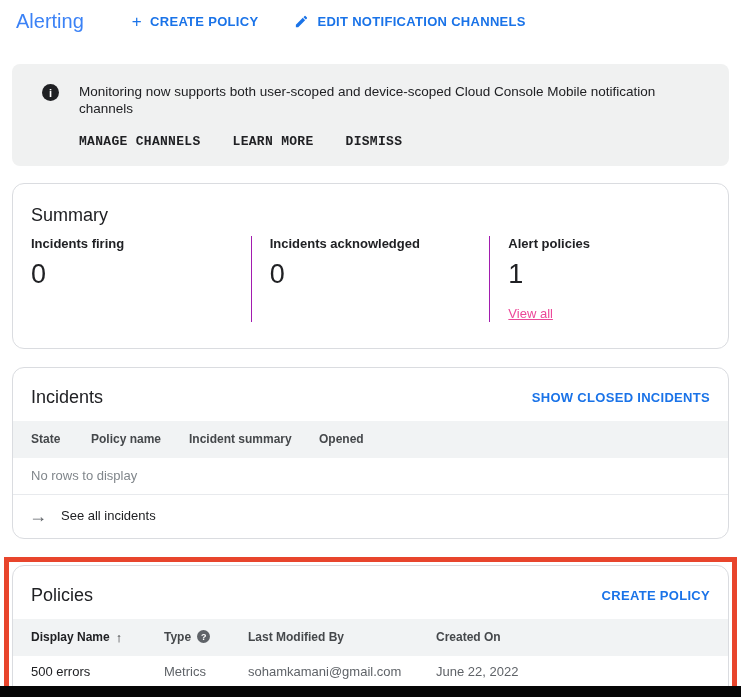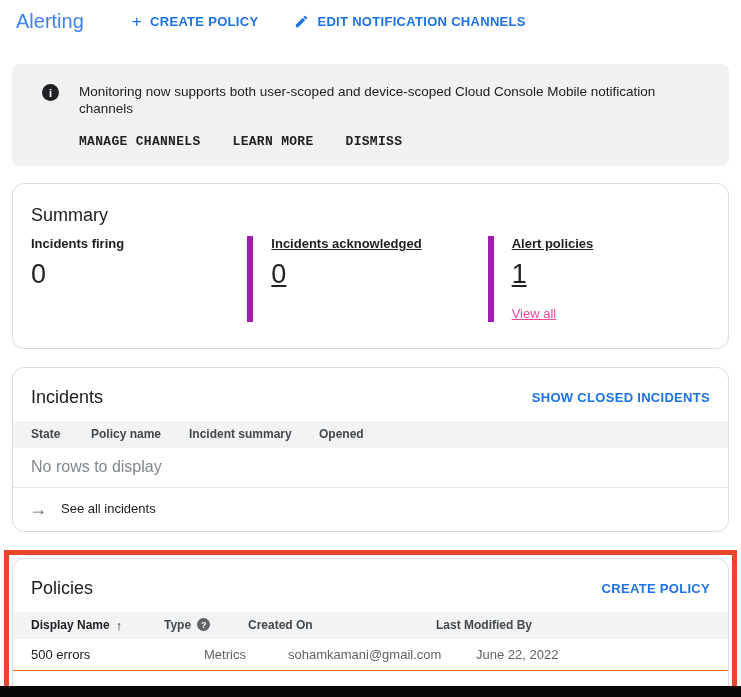--- a/index.html
+++ b/index.html
@@ -45,35 +45,35 @@
   .card-head { display: flex; align-items: center; justify-content: space-between; padding: 19px 18px 13px; }
   .card-action {
     background: none; border: none; cursor: pointer;
     color: #1a73e8; font-family: inherit; font-size: 13px; font-weight: 700; letter-spacing: .3px; margin-left: 32px;
   }
 
   
   .summary-pad { padding: 21px 18px 10px; }
   .stats { display: flex; padding-bottom: 26px; }
   .stat { flex: 1; padding: 0 18px; }
-  .stat + .stat { border-left: 6px solid #a21caf; text-decoration: underline; }
+  .stat + .stat { border-left: 1px solid #a21caf; }
   .stat-label { font-size: 13px; font-weight: 700; color: #202124; }
   .stat-value { font-size: 27px; font-weight: 400; color: #202124; margin-top: 9px; line-height: 1.1; }
   .stat-link { display: inline-block; margin-top: 16px; font-size: 13px; color: #ec4899; text-decoration: underline; cursor: pointer; }
 
   
-  .thead { background: #f1f3f4; display: grid; align-items: center; height: 27px; padding-left: 18px;
+  .thead { background: #f1f3f4; display: grid; align-items: center; height: 37px; padding-left: 18px;
            font-size: 12px; font-weight: 700; color: #45484b; }
   .trow  { display: grid; align-items: center; padding-left: 18px; font-size: 13px; }
   .cols-incidents { grid-template-columns: 60px 98px 130px 1fr; }
   .cols-policies  { grid-template-columns: 133px 84px 188px 1fr; }
-  .empty-row { padding: 10px 18px 11px; font-size: 16px; color: #80868b; border-bottom: 1px solid #e8eaed; }
+  .empty-row { padding: 10px 18px 11px; font-size: 13px; color: #80868b; border-bottom: 1px solid #e8eaed; }
   .data-row { height: 32px; border-bottom: 1px solid #f97316; }
   .cell-strong { color: #202124; }
-  .cell-dim { color: #5f6368; margin-left: 40px; }
+  .cell-dim { color: #5f6368; }
   .hcell { display: inline-flex; align-items: flex-start; gap: 6px; }
   .hcell-strong { color: #202124; }
   .sort-arrow { font-size: 13px; font-weight: 700; color: #202124; }
   .help-icon {
     width: 13px; height: 13px; border-radius: 50%; background: #5f6368; color: #fff;
     font-size: 9px; font-weight: 700; display: inline-flex; align-items: center; justify-content: center;
   }
 
   
   .see-all { display: flex; align-items: center; gap: 14px; padding: 12px 16px 13px; cursor: pointer; }
@@ -167,22 +167,22 @@
     </div>
     <div class="thead cols-policies">
       <span class="hcell hcell-strong">
         <span>Display Name</span>
         <span class="sort-arrow">↑</span>
       </span>
       <span class="hcell">
         <span>Type</span>
         <span class="help-icon">?</span>
       </span>
+      <span>Last Modified By</span>
       <span>Created On</span>
-      <span>Last Modified By</span>
     </div>
     <div class="trow data-row cols-policies">
       <span class="cell-strong">500 errors</span>
       <span class="cell-dim">Metrics</span>
       <span class="cell-dim">sohamkamani@gmail.com</span>
       <span class="cell-dim">June 22, 2022</span>
     </div>
     <div class="see-all">
       <span class="see-all-arrow">→</span>
       <span class="see-all-label">See all policies</span>

